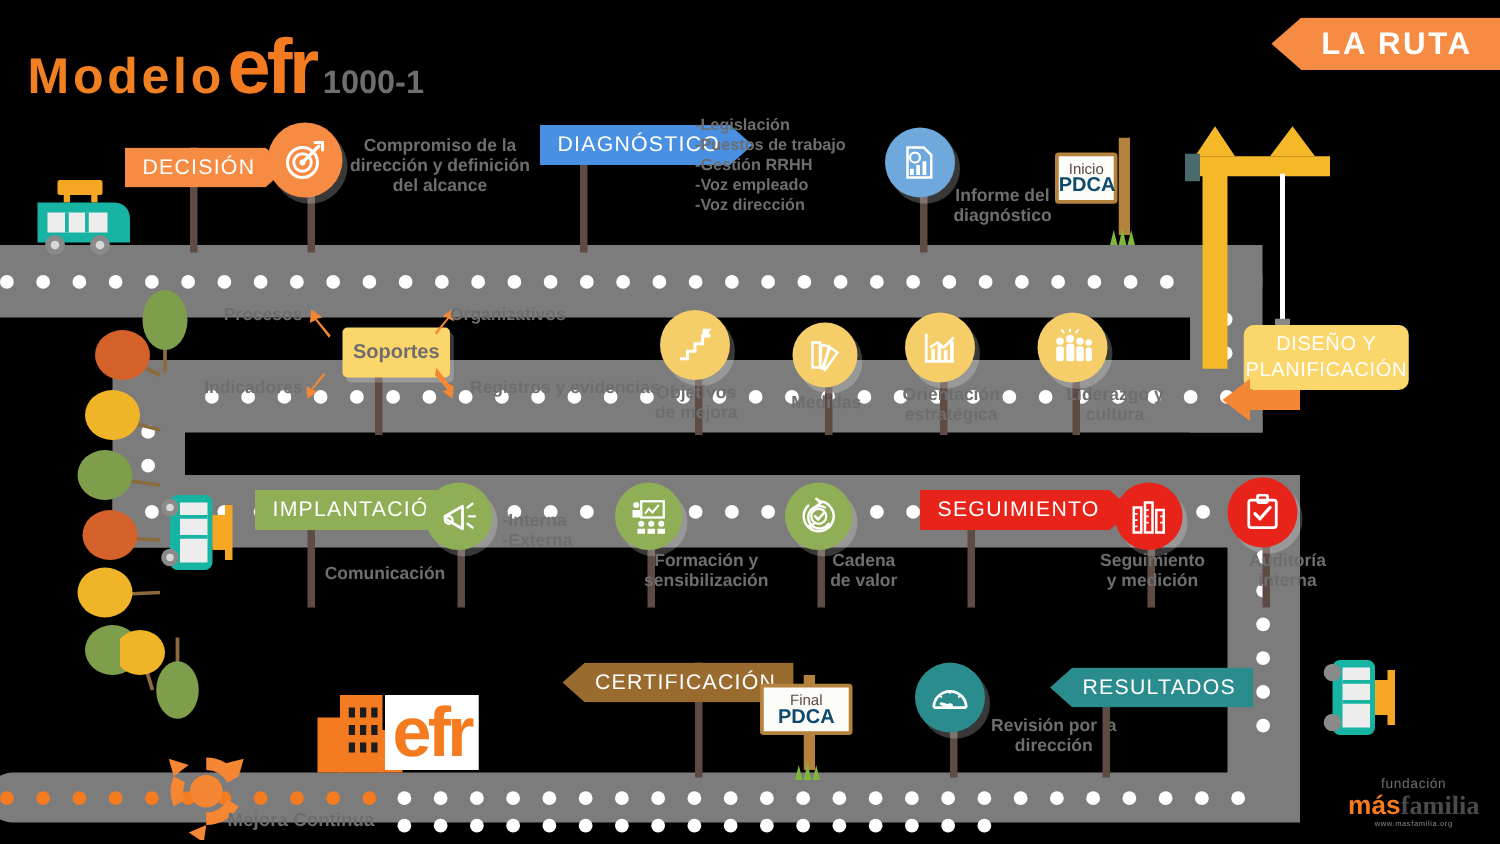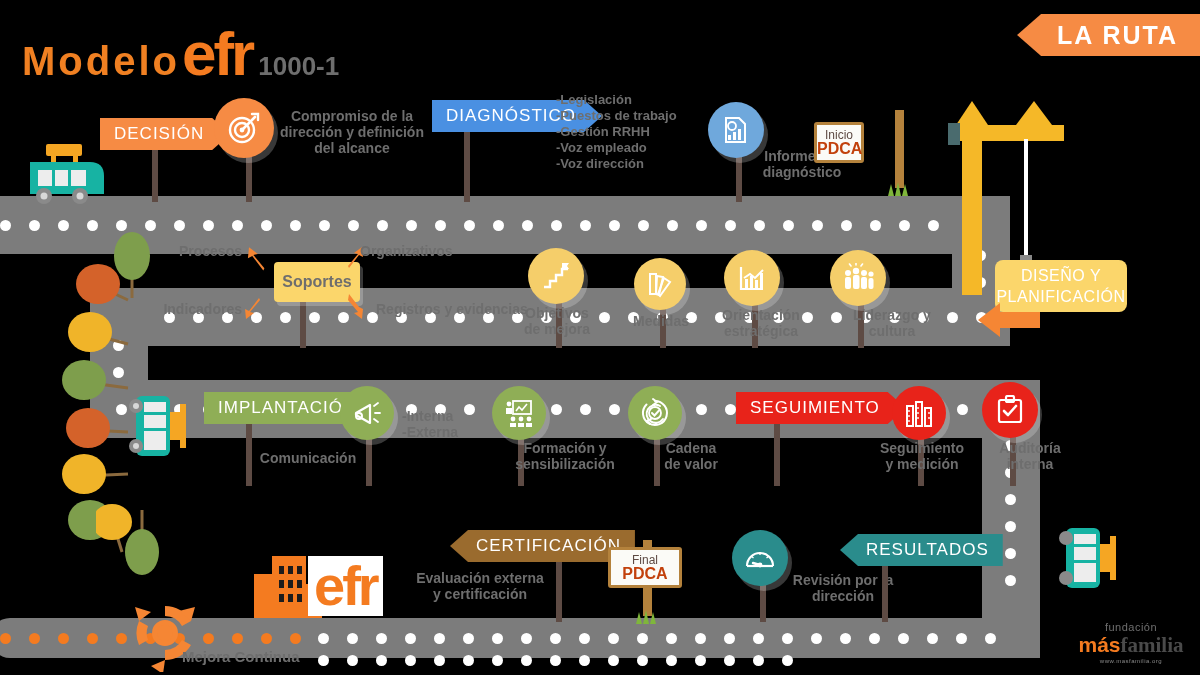--- a/index.html
+++ b/index.html
@@ -66,21 +66,21 @@
     line-height:16px; text-align:center; white-space:pre-line;
   }
   .cap.left-al { text-align:left; }
 
   
   .pdca {
     position:absolute; background:#FBFBF7; border:3px solid #B4823C;
     border-radius:3px; text-align:center; padding:4px 0 5px;
     font-size:12px; color:#5E4B44; line-height:13px;
   }
-  .pdca b { font-size:16px; display:block; color:#c2410c;}
+  .pdca b { font-size:16px; display:block; color:#0c4a6e;}
   .soportes {
     position:absolute; background:#FBD66B; border-radius:4px;
     box-shadow:3px 4px 0 rgba(255,255,255,0.22);
     display:flex; align-items:center; justify-content:center;
     color:#6E6E6E; font-weight:bold; font-size:16px;margin-left:16px;
   }
   .dyp {
     position:absolute; background:#FBD66B; border-radius:8px;
     color:#fff; font-size:16px; line-height:21px; text-align:center;
     display:flex; align-items:center; justify-content:center;
@@ -414,21 +414,21 @@
 diagnóstico</div>
 
   <svg style="position:absolute; left:884px; top:110px; width:30px; height:90px;" viewBox="0 0 30 90">
     <rect x="11" y="0" width="9" height="78" fill="#B4823C"></rect>
     <g fill="#7FB63B">
       <path d="M4 86 l3 -12 l3 12 z"></path>
         <path d="M11 86 l3 -14 l3 14 z"></path>
       <path d="M18 86 l3 -12 l3 12 z"></path>
     </g>
   </svg>
-  <div class="pdca" style="left:814px; top:122px; width:50px;">
+  <div class="pdca" style="left:844px; top:122px; width:50px;">
     <span>Inicio</span>
     <b>PDCA</b>
   </div>
 
   <div class="post" style="left:300px; top:296px; height:52px;"></div>
   <div class="soportes" style="left:258px; top:262px; width:86px; height:40px;">Soportes</div>
   <svg style="position:absolute; left:236px; top:244px; width:136px; height:78px;" viewBox="0 0 136 78">
     <g fill="#F58634">
       <path d="M24 22 l-10 -12 l4 -1 l-8 -6 l-1 10 l4 -2 l10 13 z" transform="translate(2,0) scale(1.1)"></path>
       <path d="M112 22 l10 -12 l-4 -1 l8 -6 l1 10 l-4 -2 l-10 13 z"></path>
@@ -589,22 +589,20 @@
       <rect x="4" y="5" width="22" height="22" rx="2" fill="none" stroke="#fff" stroke-width="2.2"></rect>
       <rect x="11" y="1" width="8" height="6" rx="1.5" fill="none" stroke="#fff" stroke-width="2.2"></rect>
       <path d="M9 16 l4 4 l8 -9" fill="none" stroke="#fff" stroke-width="2.6" stroke-linecap="round" stroke-linejoin="round"></path>
     </svg>
   </div>
   <div class="cap" style="left:984px; top:440px; width:92px;">Auditoría
 interna</div>
 
   <div class="post" style="left:556px; top:530px; height:92px;"></div>
   <div class="sign left" style="left:450px; top:530px; background:#9A6B2E;">CERTIFICACIÓN</div>
-  <div class="cap" style="left:400px; top:570px; width:160px;">Evaluación externa
-y certificación</div>
 
   <svg style="position:absolute; left:632px; top:540px; width:30px; height:90px;" viewBox="0 0 30 90">
     <rect x="11" y="0" width="9" height="76" fill="#B4823C"></rect>
     <g fill="#7FB63B">
       <path d="M4 84 l3 -12 l3 12 z"></path>
         <path d="M11 84 l3 -14 l3 14 z"></path>
         <path d="M18 84 l3 -12 l3 12 z"></path>
     </g>
   </svg>
   <div class="pdca" style="left:608px; top:547px; width:74px;">

